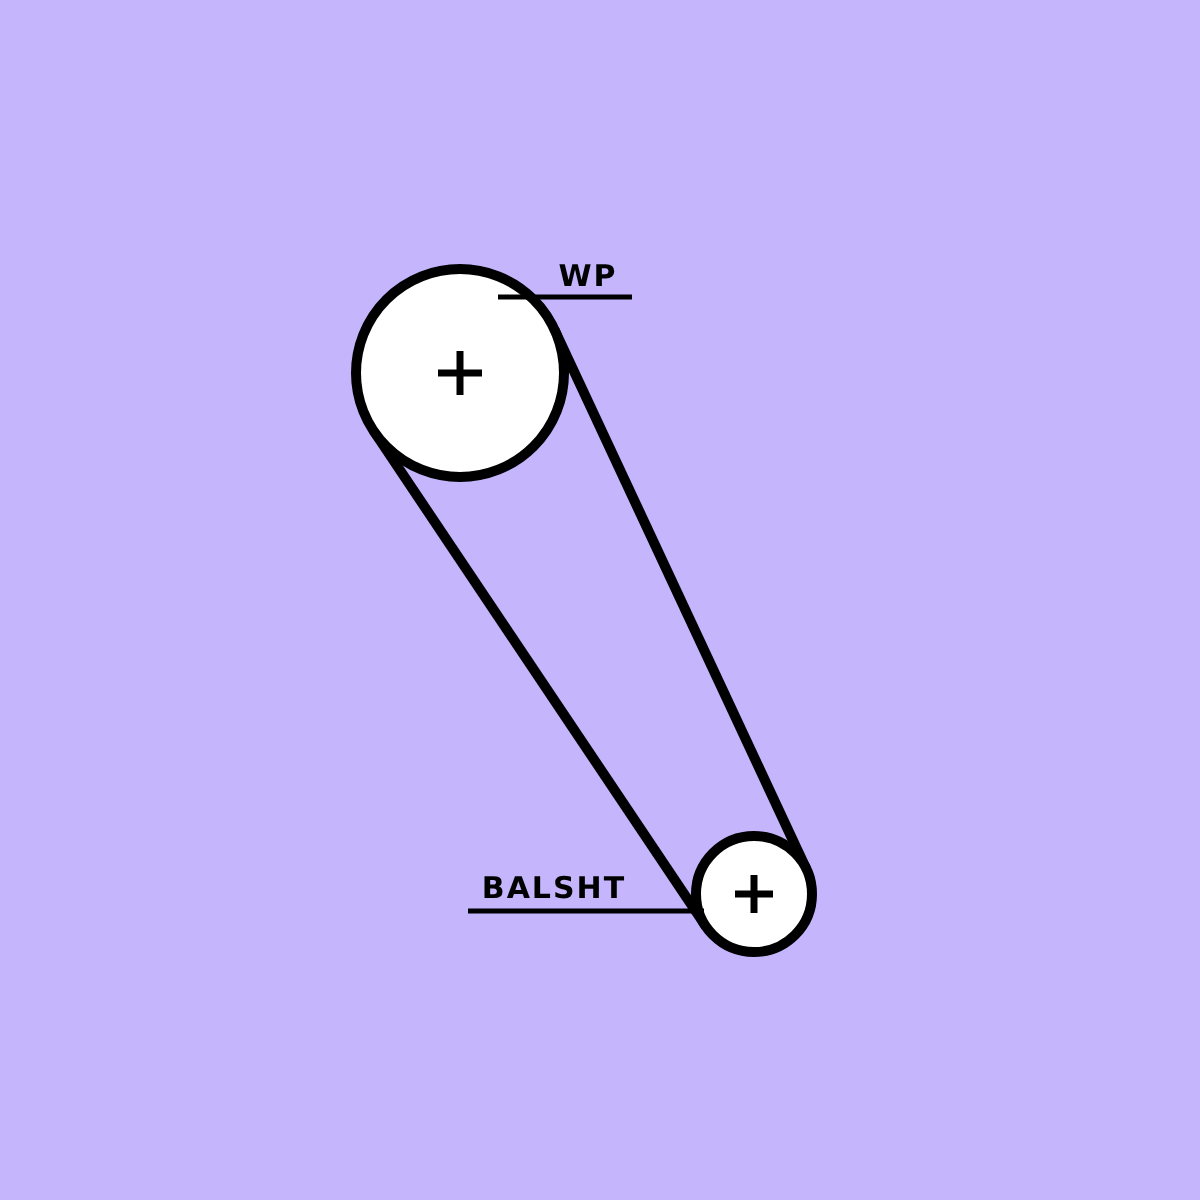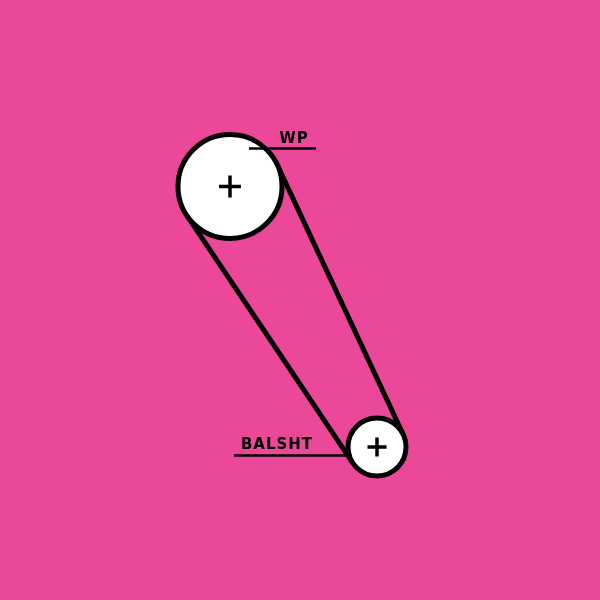--- a/index.html
+++ b/index.html
@@ -4,21 +4,21 @@
 <style>
   html, body {
     margin: 0;
     padding: 0;
     background: #ffffff;
   }
   .stage {
     position: relative;
     width: 600px;
     height: 600px;
-    background: #ec4899;
+    background: #c4b5fd;
     overflow: hidden;
     font-family: "DejaVu Sans", "Liberation Sans", sans-serif;
   }
   svg { display: block; }
   .label {
     font-family: "DejaVu Sans", "Liberation Sans", sans-serif;
     font-weight: bold;
     font-size: 15px;
     letter-spacing: 1px;
     fill: #000000;

